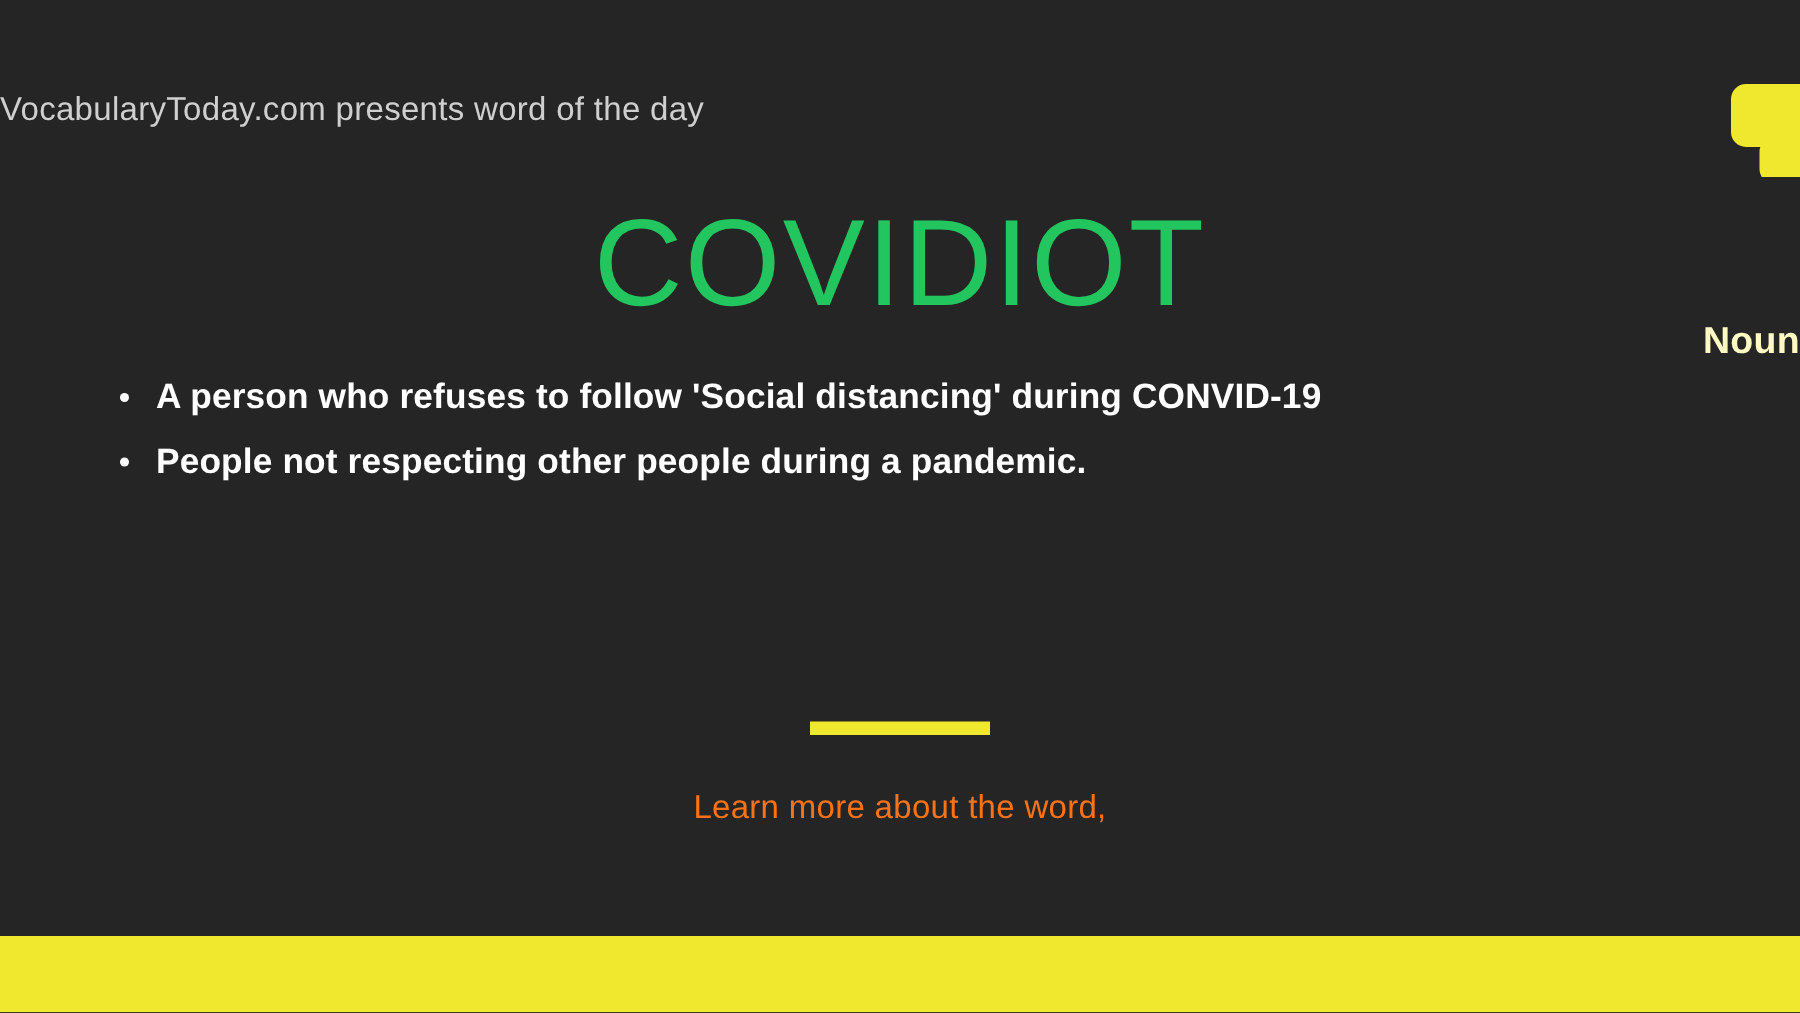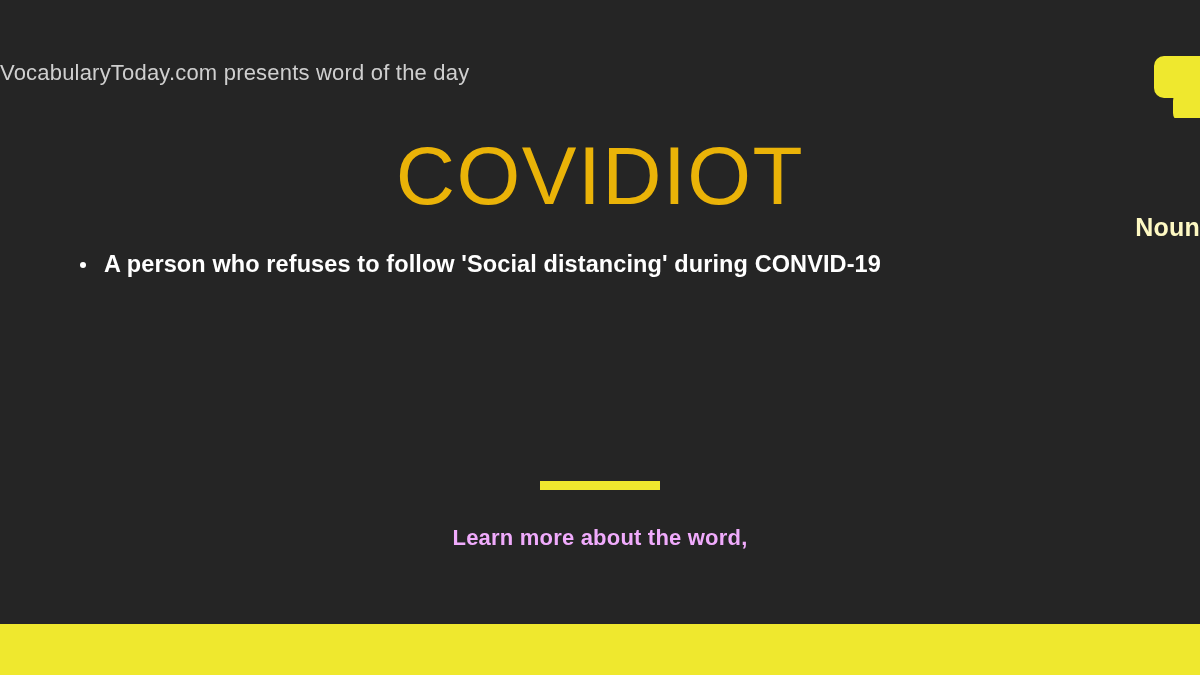--- a/index.html
+++ b/index.html
@@ -52,21 +52,21 @@
   .word {
     position: absolute;
     top: 134px;
     left: 0;
     width: 1200px;
     text-align: center;
     font-size: 82px;
     line-height: 84px;
     font-weight: 300;
     letter-spacing: 1.5px;
-    color: #eab308;
+    color: #22c55e;
   }
 
   .pos {
     position: absolute;
     top: 213px;
     left: 0;
     width: 1200px;
     text-align: right;
     font-size: 25px;
     font-weight: 700;
@@ -116,22 +116,22 @@
   }
 
   
   .footer-note {
     position: absolute;
     top: 525px;
     left: 0;
     width: 1200px;
     text-align: center;
     font-size: 22px;
-    color: #f0abfc;
-    font-weight: 700;
+    color: #f97316;
+    font-weight: 400;
     letter-spacing: 0.2px;
   }
 
   
   .bottom-band {
     position: absolute;
     left: 0;
     top: 624px;
     width: 1200px;
     height: 51px;
@@ -152,20 +152,21 @@
   </span>
 
   <div class="kicker">VocabularyToday.com presents word of the day</div>
 
   <div class="word">COVIDIOT</div>
 
   <div class="pos">Noun</div>
 
   <ul class="definitions">
     <li>A person who refuses to follow 'Social distancing' during CONVID-19</li>
+    <li>People not respecting other people during a pandemic.</li>
   </ul>
 
   <div class="divider"></div>
 
   <div class="footer-note">Learn more about the word,</div>
 
   <div class="bottom-band"></div>
 
 </div>
 

